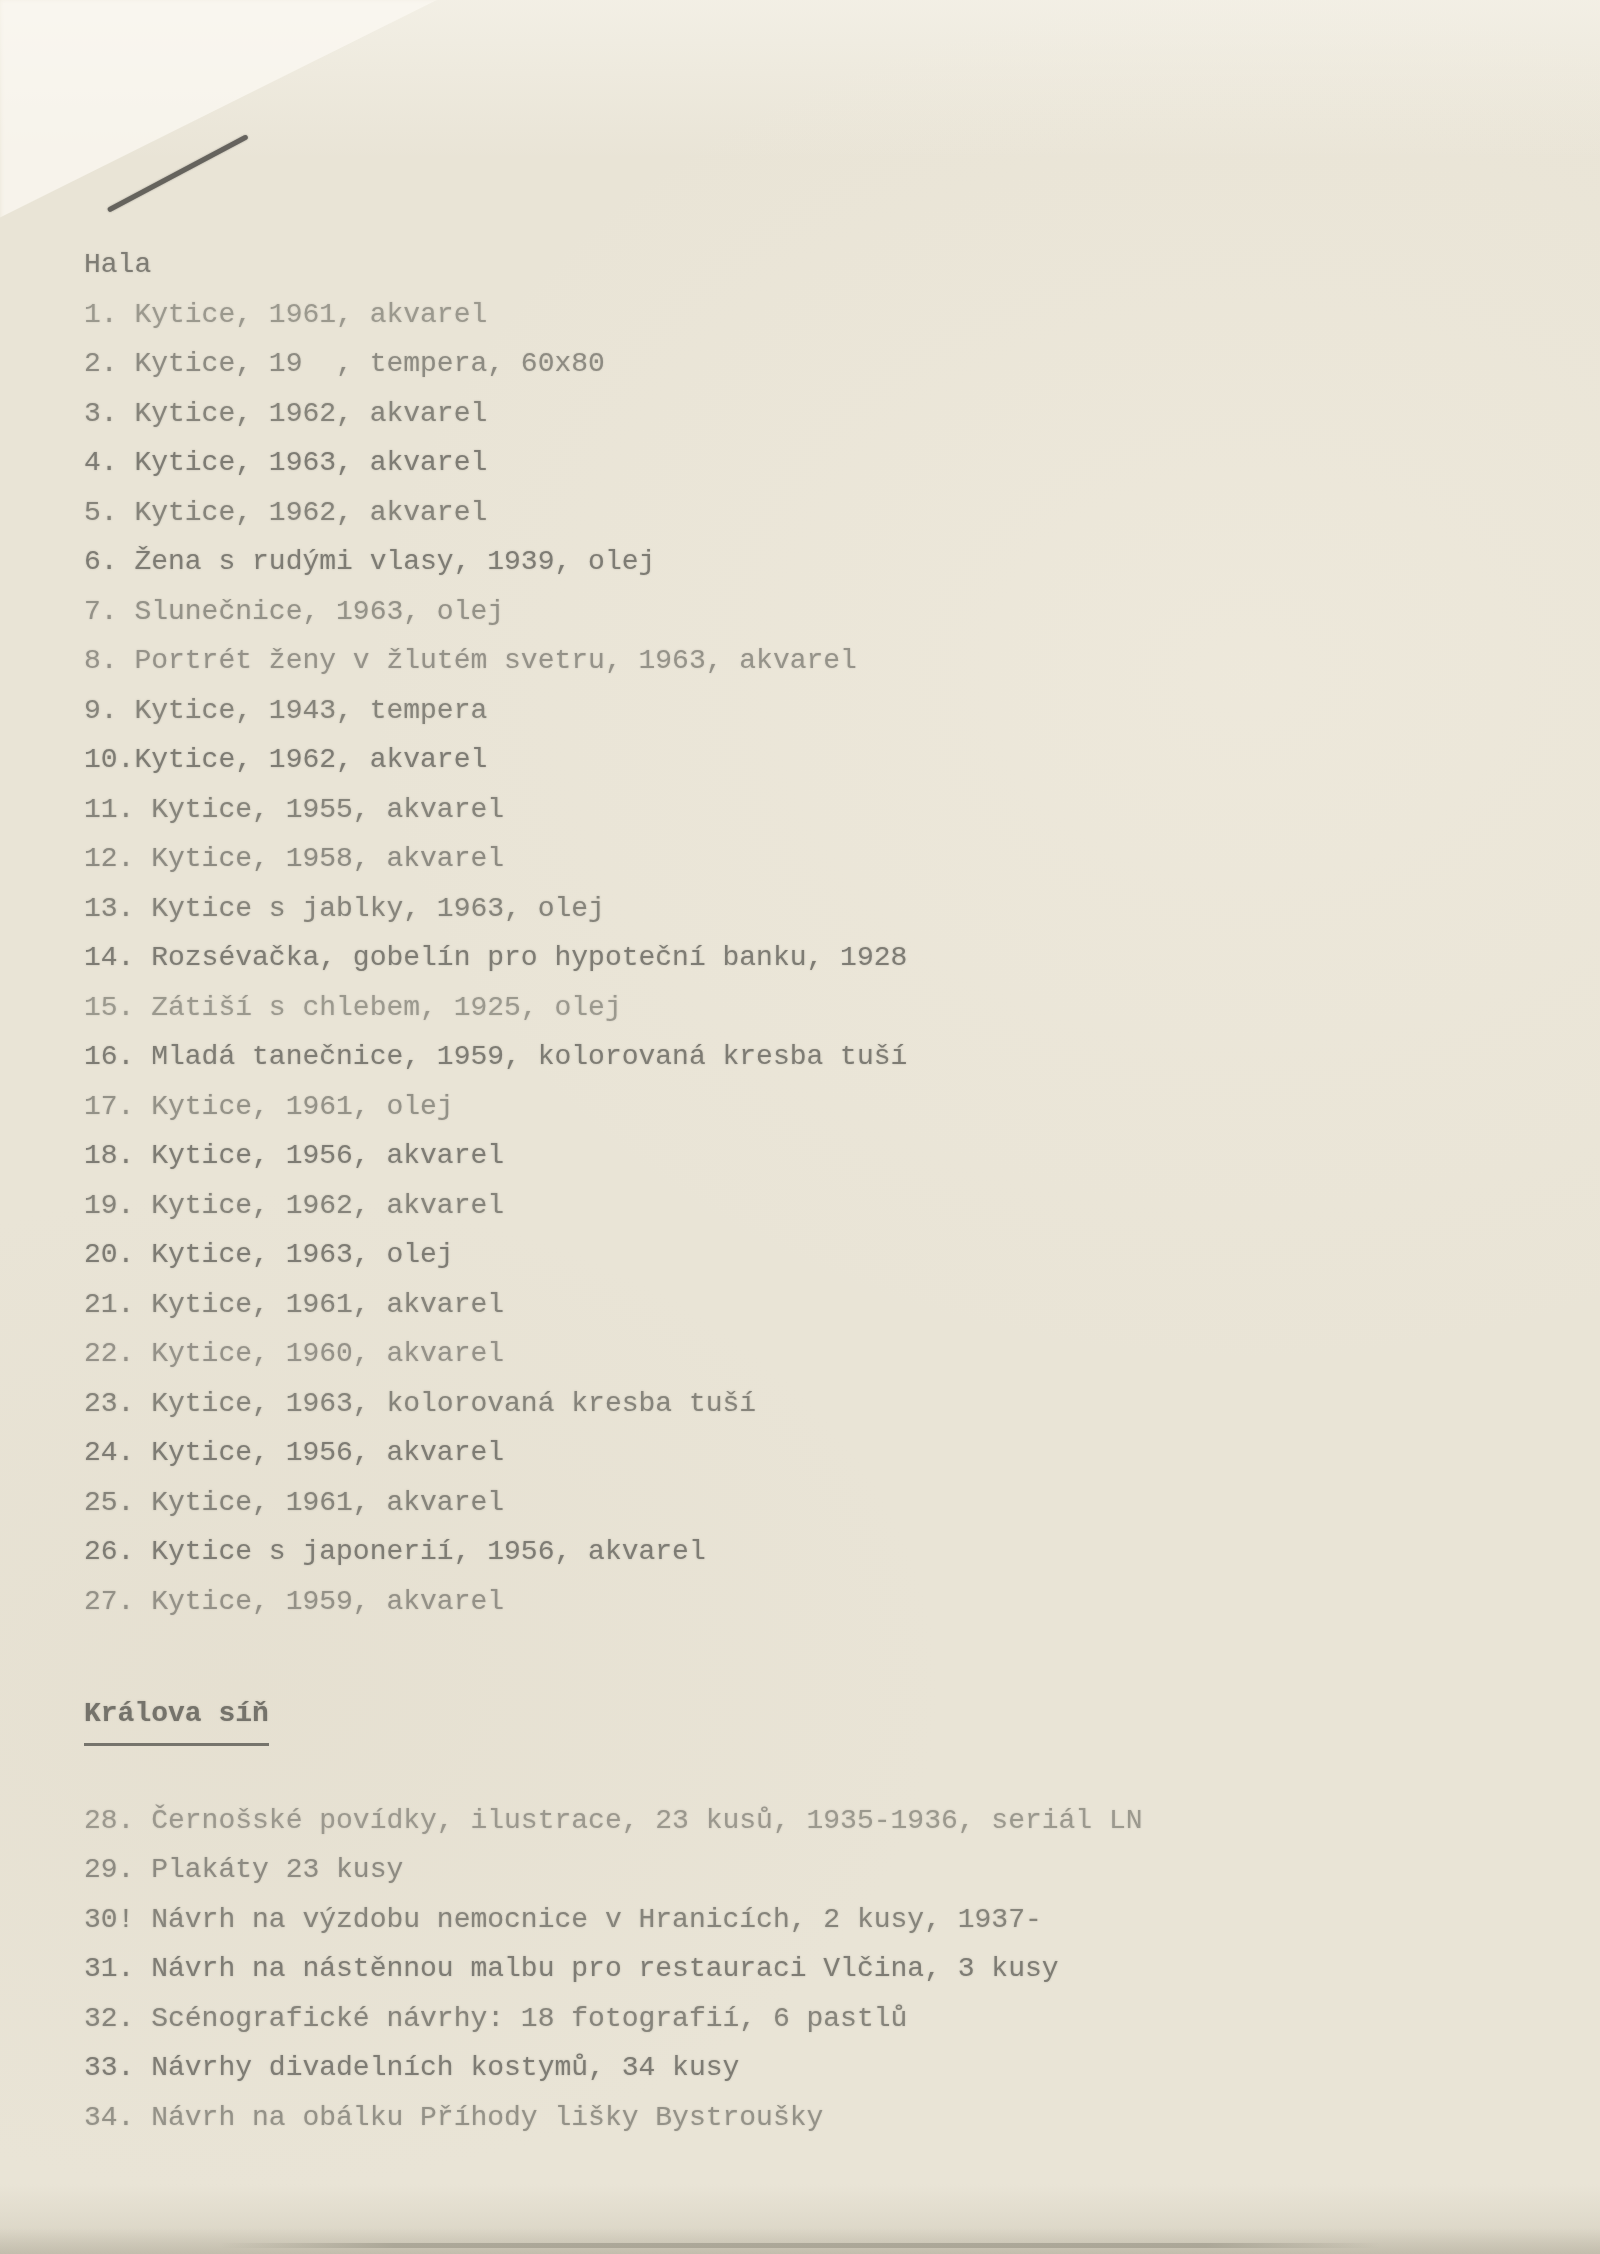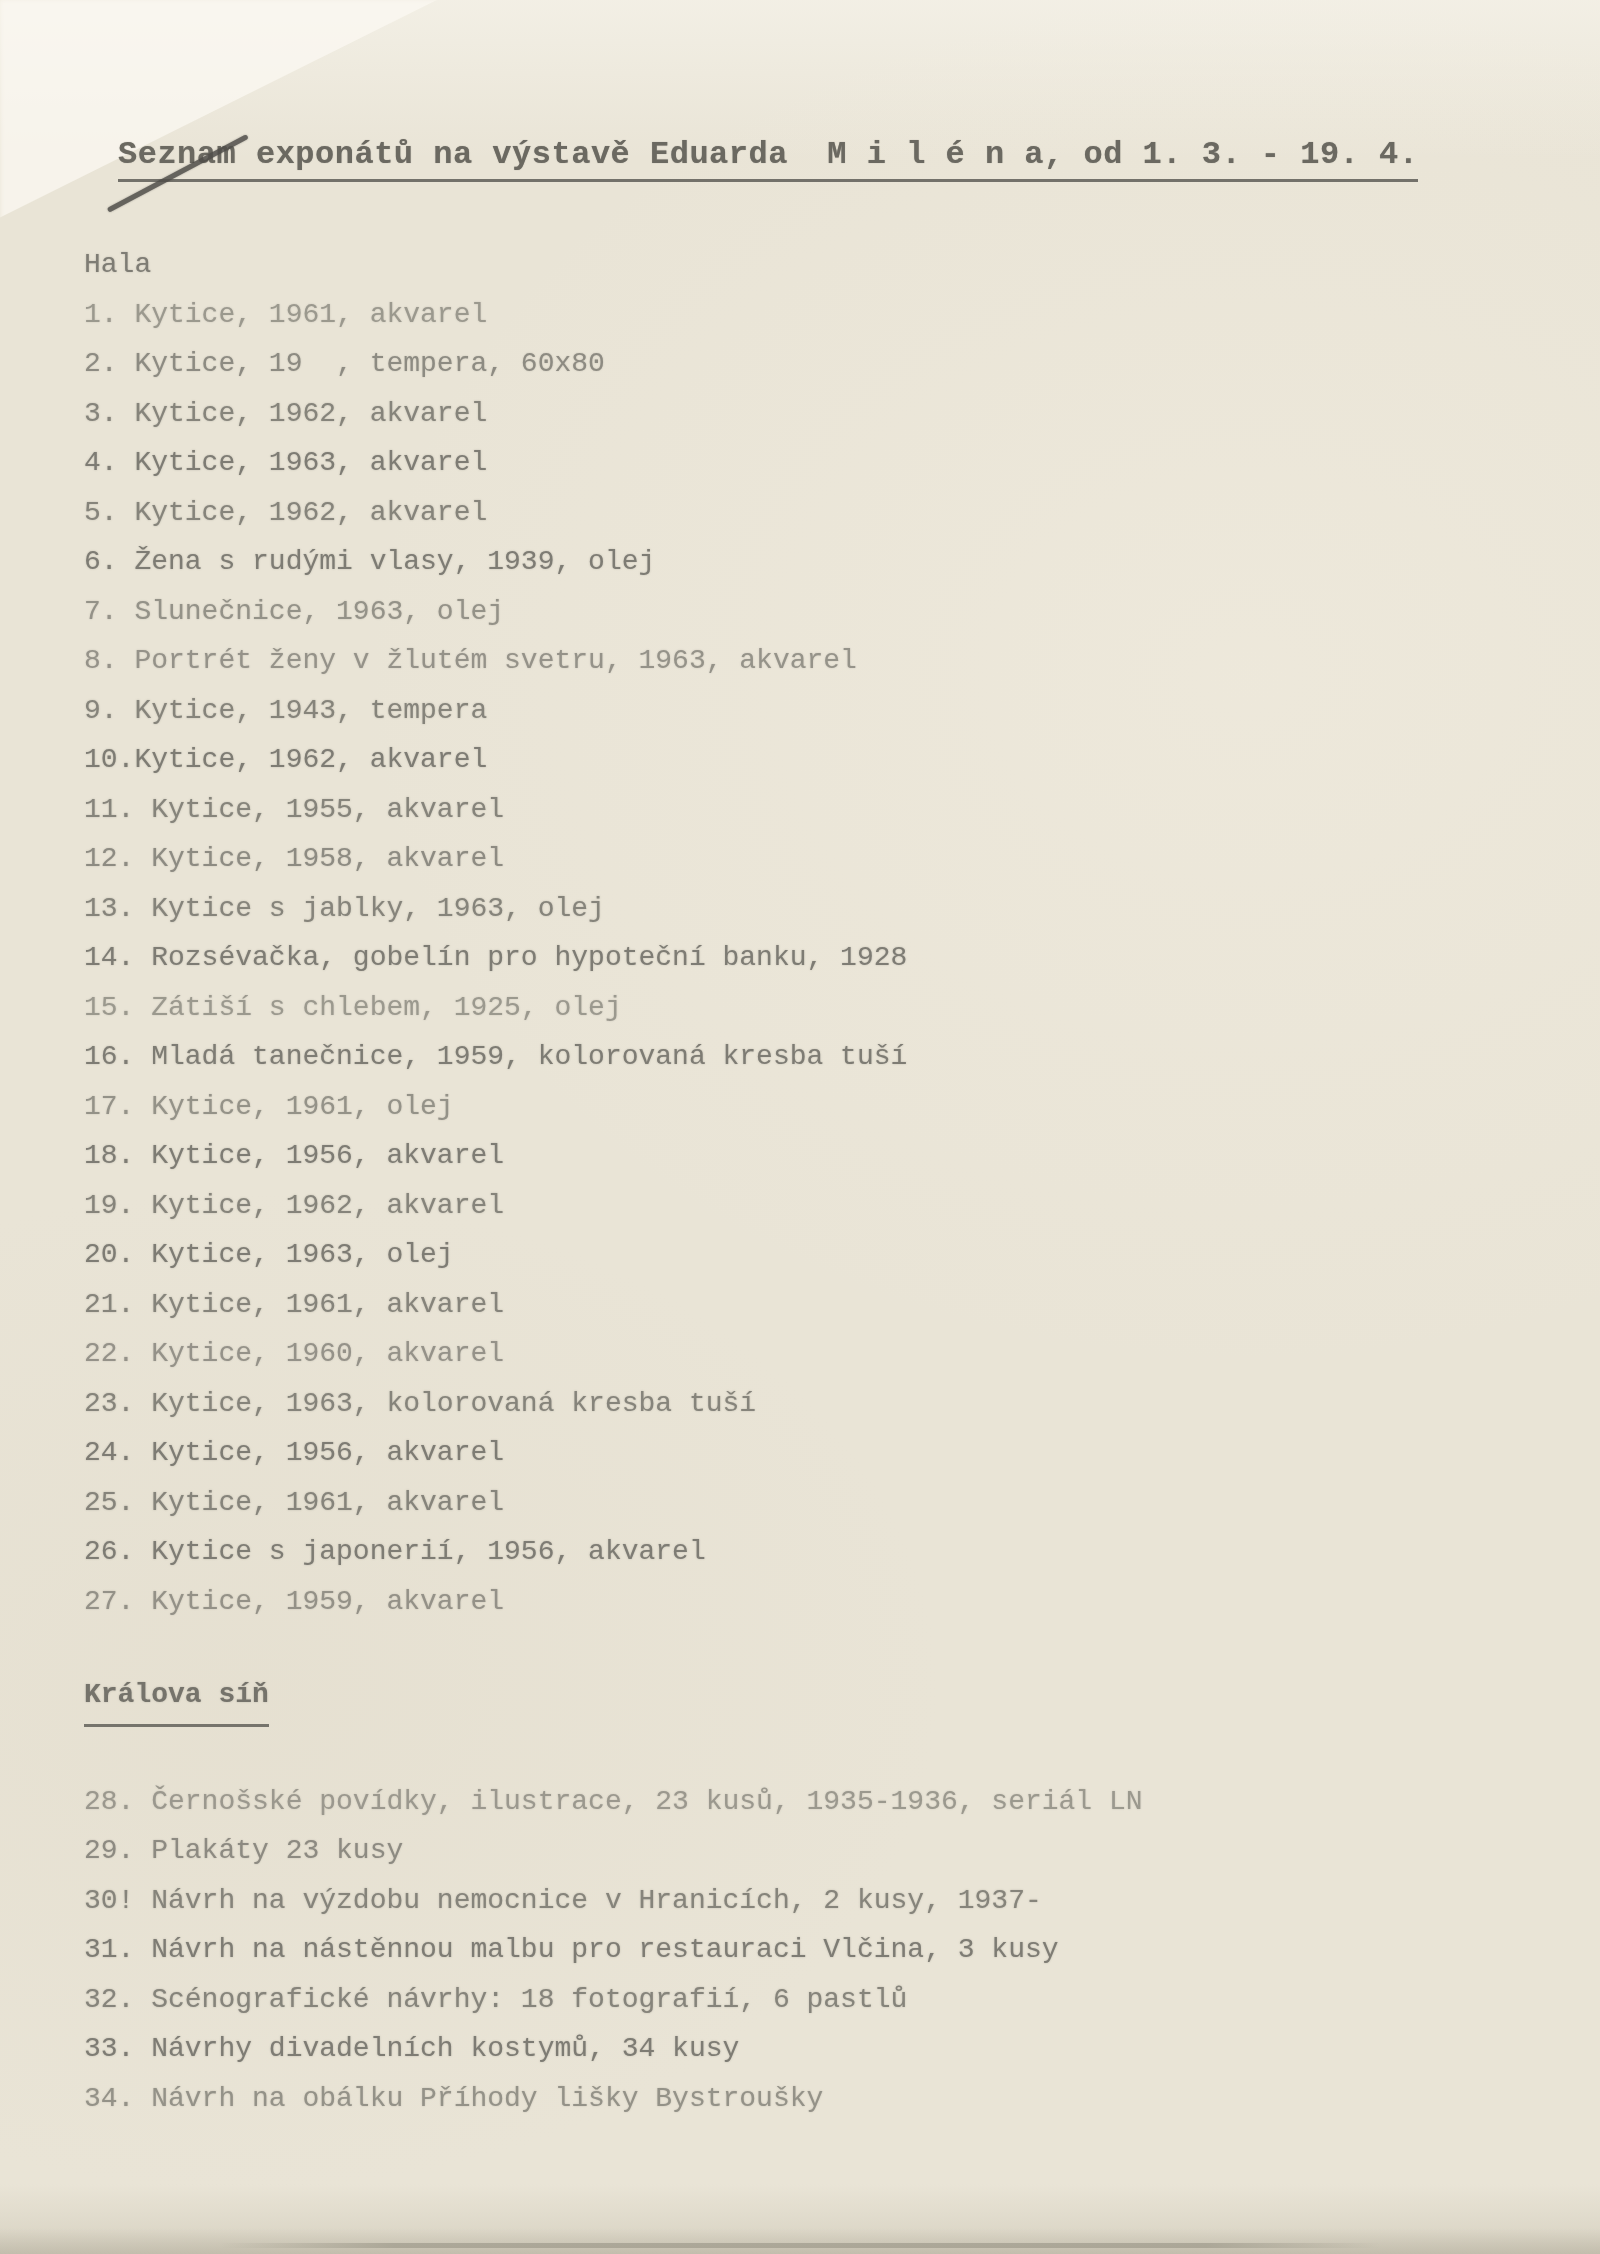--- a/index.html
+++ b/index.html
@@ -64,21 +64,21 @@
     left: 84px;
     top: 240px;
     right: 40px;
     color: #7e7c74;
     font-size: 28px;
     line-height: 49.5px;
     white-space: pre;
     text-shadow: 0 0 2px rgba(116,114,106,.38);
   }
   .section + .section {
-    margin-top: 44px;
+    margin-top: 63px;
   }
   .section-heading span {
     display: inline-block;
   }
   .section-heading.underlined {
     margin-bottom: 50px;
     font-weight: 700;
     color: #75736b;
   }
   .section-heading.underlined span {
@@ -102,18 +102,17 @@
     bottom: 0; left: 0; right: 0;
     height: 26px;
     background: linear-gradient(0deg, rgba(170,165,148,.45), rgba(170,165,148,0));
   }
 </style>
 </head>
 <body>
 
 <div class="paper">
   <div class="corner-light"></div>
-  <h1 class="doc-title">Seznam exponátů na výstavě Eduarda  M i l é n a, od 1. 3. - 19. 4.</h1>
   <div class="pen-mark"></div>
   <div class="content"><div class="section"><div class="section-heading"><span>Hala</span></div><div class="line">1. Kytice, 1961, akvarel</div><div class="line">2. Kytice, 19  , tempera, 60x80</div><div class="line">3. Kytice, 1962, akvarel</div><div class="line">4. Kytice, 1963, akvarel</div><div class="line">5. Kytice, 1962, akvarel</div><div class="line">6. Žena s rudými vlasy, 1939, olej</div><div class="line">7. Slunečnice, 1963, olej</div><div class="line">8. Portrét ženy v žlutém svetru, 1963, akvarel</div><div class="line">9. Kytice, 1943, tempera</div><div class="line">10.Kytice, 1962, akvarel</div><div class="line">11. Kytice, 1955, akvarel</div><div class="line">12. Kytice, 1958, akvarel</div><div class="line">13. Kytice s jablky, 1963, olej</div><div class="line">14. Rozsévačka, gobelín pro hypoteční banku, 1928</div><div class="line">15. Zátiší s chlebem, 1925, olej</div><div class="line">16. Mladá tanečnice, 1959, kolorovaná kresba tuší</div><div class="line">17. Kytice, 1961, olej</div><div class="line">18. Kytice, 1956, akvarel</div><div class="line">19. Kytice, 1962, akvarel</div><div class="line">20. Kytice, 1963, olej</div><div class="line">21. Kytice, 1961, akvarel</div><div class="line">22. Kytice, 1960, akvarel</div><div class="line">23. Kytice, 1963, kolorovaná kresba tuší</div><div class="line">24. Kytice, 1956, akvarel</div><div class="line">25. Kytice, 1961, akvarel</div><div class="line">26. Kytice s japonerií, 1956, akvarel</div><div class="line">27. Kytice, 1959, akvarel</div></div><div class="section"><div class="section-heading underlined"><span>Králova síň</span></div><div class="line">28. Černošské povídky, ilustrace, 23 kusů, 1935-1936, seriál LN</div><div class="line">29. Plakáty 23 kusy</div><div class="line">30! Návrh na výzdobu nemocnice v Hranicích, 2 kusy, 1937-</div><div class="line">31. Návrh na nástěnnou malbu pro restauraci Vlčina, 3 kusy</div><div class="line">32. Scénografické návrhy: 18 fotografií, 6 pastlů</div><div class="line">33. Návrhy divadelních kostymů, 34 kusy</div><div class="line">34. Návrh na obálku Příhody lišky Bystroušky</div></div></div>
   <div class="bottom-shade"></div>
   <div class="bottom-edge"></div>
 </div>
 
 </body></html>

